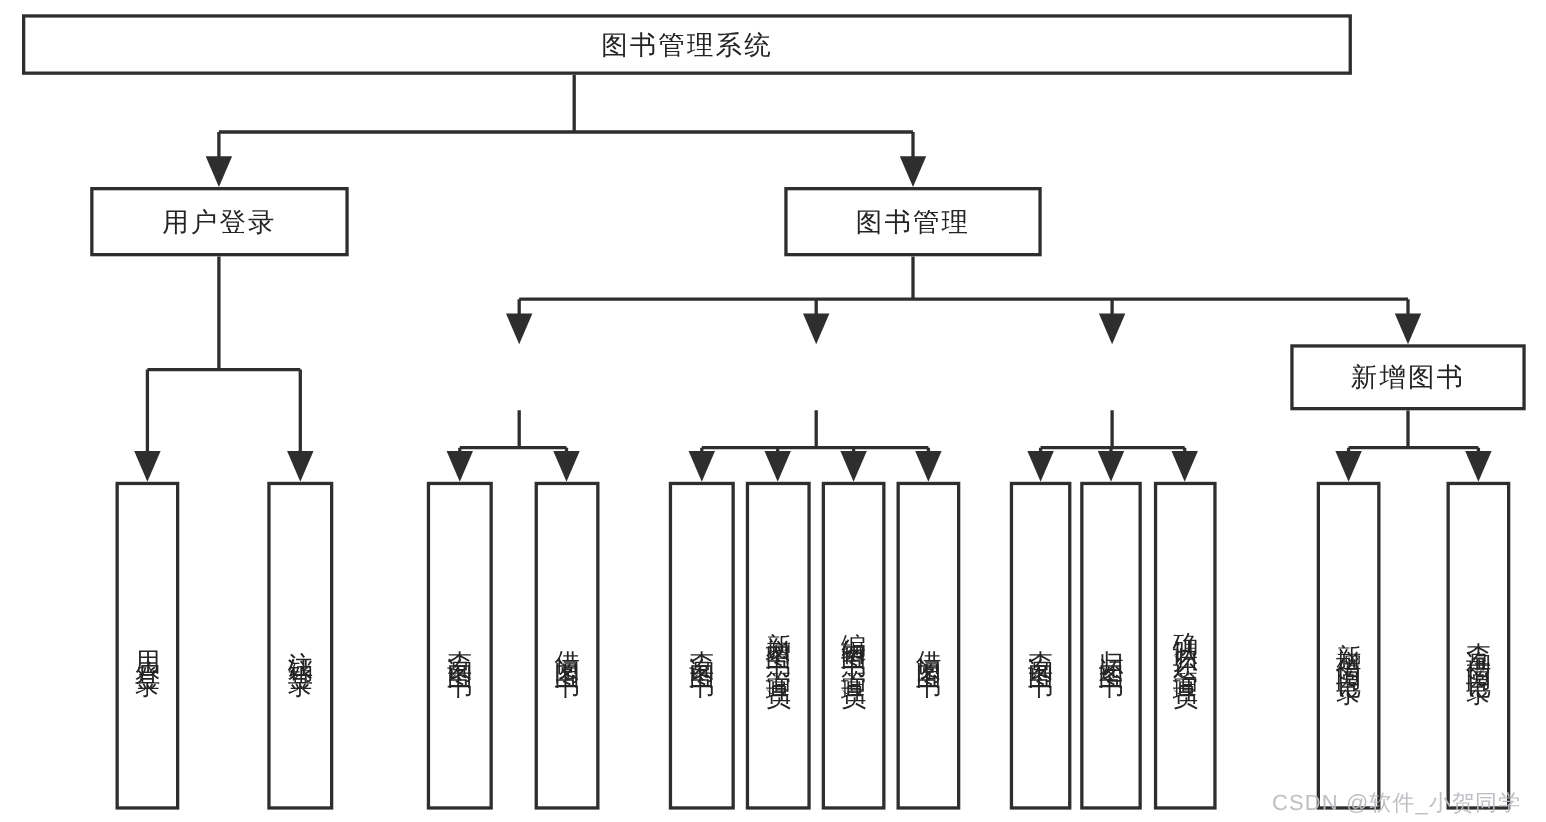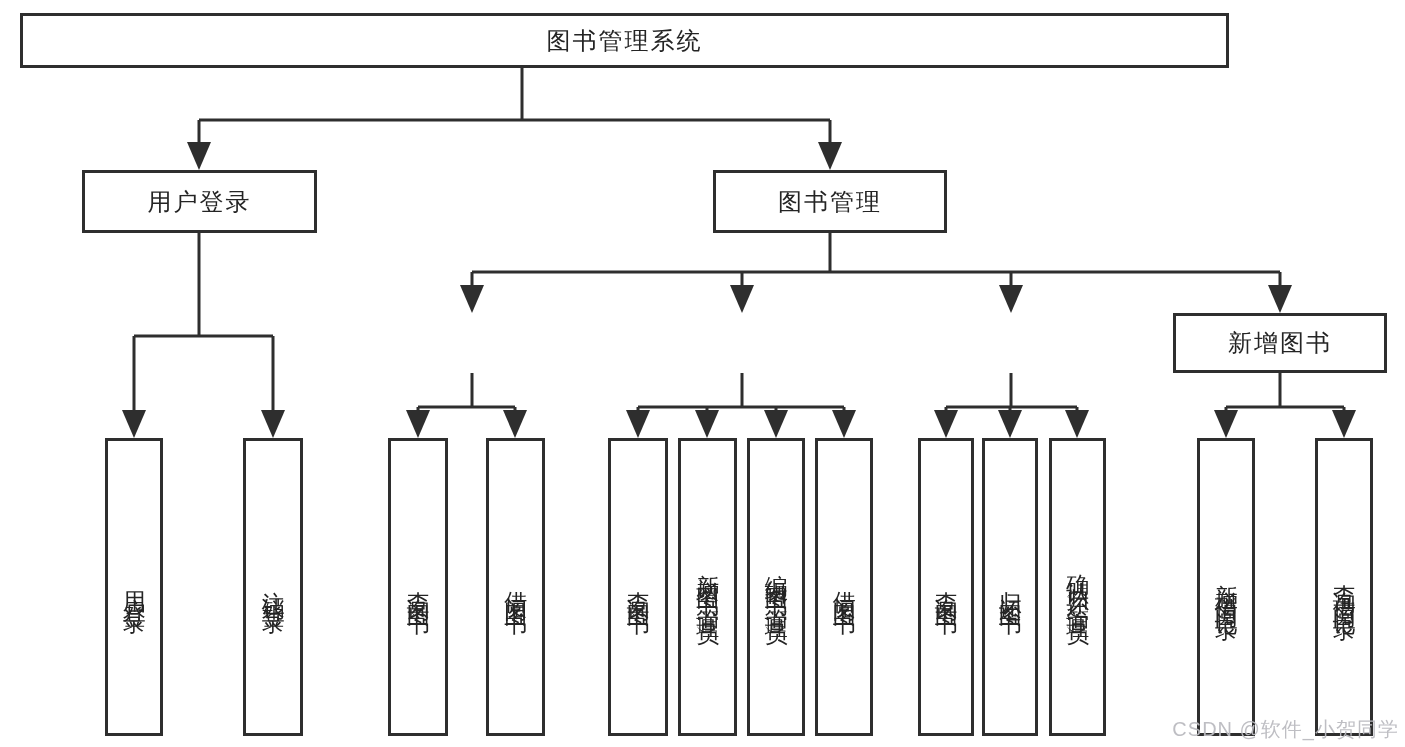--- a/index.html
+++ b/index.html
@@ -28,21 +28,21 @@
   .vbox {
     writing-mode:vertical-rl;
     text-orientation:mixed;
     font-size:23px;
     letter-spacing:7px;
     line-height:1.1;
     padding:4px 0;
   }
   .watermark {
     position:absolute;
-    right:6px;
+    right:22px;
     bottom:4px;
     font-size:20px;
     letter-spacing:1px;
     color:rgba(186,186,192,0.95);
     z-index:5;
     white-space:nowrap;
   }
 </style>
 </head>
 <body>

